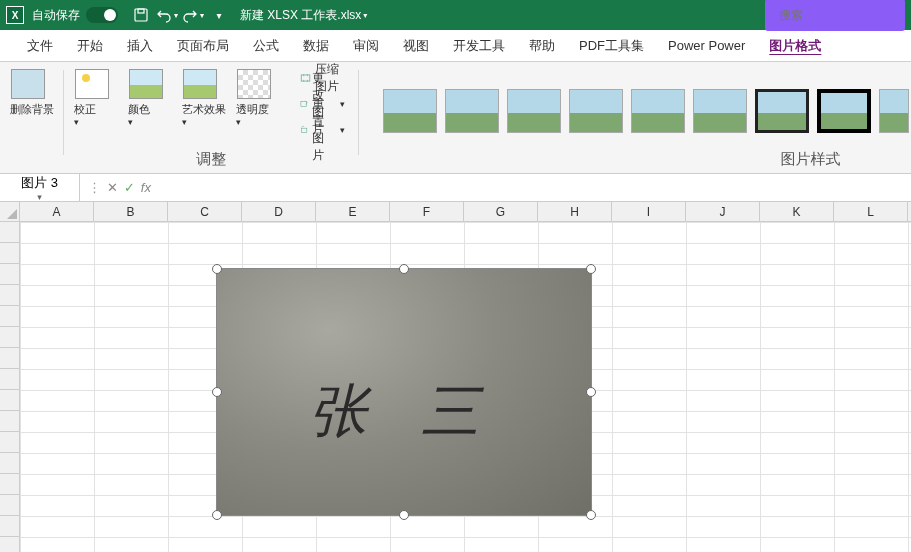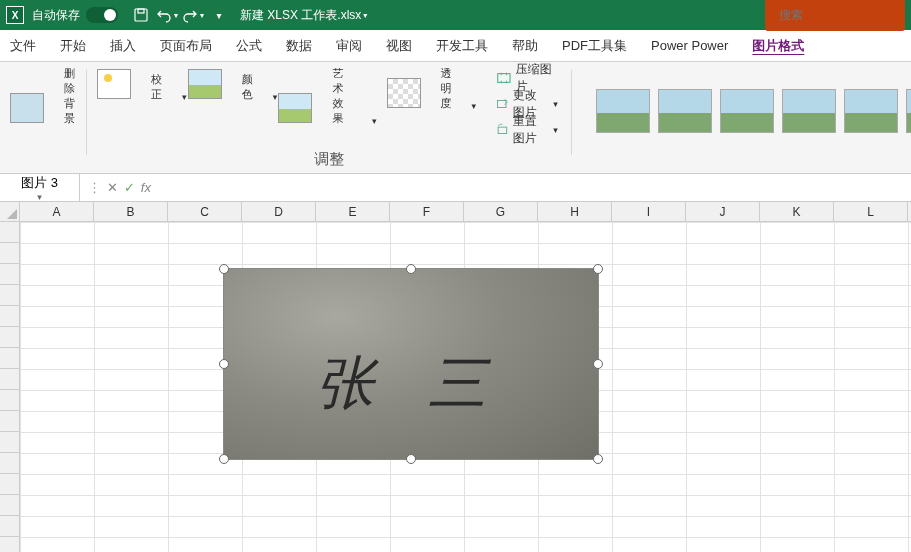--- a/index.html
+++ b/index.html
@@ -8,35 +8,35 @@
   
   .title-bar { height: 30px; background: #187848; display: flex; align-items: center; padding: 0 6px; color: #fff; font-size: 12px; }
   .app-icon { width: 18px; height: 18px; background: #0f6b3f; border: 1px solid #fff; display: flex; align-items: center; justify-content: center; font-size: 10px; font-weight: bold; margin-right: 8px; }
   .autosave-label { margin-right: 6px; }
   .toggle { width: 32px; height: 16px; border-radius: 8px; background: #0f5f37; position: relative; margin-right: 10px; }
   .toggle::after { content: ""; position: absolute; right: 2px; top: 2px; width: 12px; height: 12px; border-radius: 50%; background: #fff; }
   .qat-btn { width: 22px; height: 22px; display: flex; align-items: center; justify-content: center; margin: 0 2px; cursor: pointer; }
   .qat-btn svg { stroke: #fff; fill: none; }
   .dropdown-arrow { font-size: 8px; margin-left: 2px; }
   .filename { margin-left: 8px; display: flex; align-items: center; text-align: center; }
-  .search-box { margin-left: auto; background: #c2410c; border-radius: 3px; height: 28px; width: 140px; display: flex; align-items: center; padding: 16px 8px; gap: 6px; }
+  .search-box { margin-left: auto; background: #8b5cf6; border-radius: 3px; height: 28px; width: 140px; display: flex; align-items: center; padding: 16px 8px; gap: 6px; }
   .search-box input { background: transparent; border: none; color: #ddd; font-size: 12px; outline: none; flex: 1; }
 
   
-  .tabs { height: 32px; background: #fff; display: flex; align-items: center; padding: 0 8px; border-bottom: 1px solid #d0d0d0; font-size: 13px; color: #333; gap: 20px; }
+  .tabs { height: 32px; background: #fff; display: flex; align-items: center; padding: 0 25px; border-bottom: 1px solid #d0d0d0; font-size: 13px; color: #333; gap: 20px; }
   .tab { cursor: pointer; padding: 4px 2px; }
   .tab.active { color: #701a75; font-weight: bold; text-decoration: underline; text-underline-offset: 4px; }
 
   
   .ribbon { height: 112px; background: #f5f5f5; border-bottom: 1px solid #ccc; display: flex; }
   .ribbon-group { display: flex; flex-direction: column; align-items: center; padding: 4px 10px 2px; position: relative; }
   .ribbon-group::after { content: ""; position: absolute; right: 0; top: 8px; bottom: 18px; width: 1px; background: #d8d8d8; }
   .ribbon-group.noborder::after { display: none; }
   .ribbon-row { display: flex; gap: 10px; align-items: flex-start; }
-  .big-btn { display: flex; align-items: flex-end; gap: 20px; font-size: 11px; color: #333; cursor: pointer; min-width: 44px; }
+  .big-btn { display: flex; flex-direction: column; align-items: flex-start; gap: 0; font-size: 11px; color: #333; cursor: pointer; min-width: 44px; }
   .big-btn .icon { width: 36px; height: 36px; display: flex; align-items: center; justify-content: center; }
   .group-label { font-size: 15px; color: #555; margin-top: auto; padding-bottom: 2px; }
   .small-btn { display: flex; align-items: center; gap: 4px; font-size: 12px; color: #333; cursor: pointer; height: 24px; padding: 0 4px; }
   .small-btn .icon { width: 18px; height: 18px; }
 
   .style-gallery { display: flex; gap: 8px; align-items: center; padding: 6px 14px 0; flex: 1; }
   .style-item { width: 54px; height: 44px; border: 1px solid #aaa; background: linear-gradient(#b5d8e8 55%, #7ea86f 55%); display: flex; align-items: center; justify-content: center; cursor: pointer; }
   .style-item.dark { border: 3px solid #222; }
   .style-item.darker { border: 4px solid #000; }
   .style-item.partial { width: 30px; }
@@ -53,21 +53,21 @@
   .grid-wrap { position: relative; height: 350px; overflow: hidden; }
   .corner { position: absolute; left: 0; top: 0; width: 20px; height: 20px; background: #f0f0f0; border-right: 1px solid #ccc; border-bottom: 1px solid #ccc; }
   .corner::before { content: ""; position: absolute; right: 2px; bottom: 2px; width: 0; height: 0; border-style: solid; border-width: 0 0 10px 10px; border-color: transparent transparent #b8b8b8 transparent; }
   .col-headers { position: absolute; left: 20px; top: 0; right: 0; height: 20px; display: flex; background: #f0f0f0; border-bottom: 1px solid #ccc; }
   .col-h { width: 74px; border-right: 1px solid #ccc; text-align: center; font-size: 12px; line-height: 20px; color: #333; }
   .row-headers { position: absolute; left: 0; top: 20px; bottom: 0; width: 20px; background: #f0f0f0; border-right: 1px solid #ccc; }
   .row-h { height: 21px; border-bottom: 1px solid #ccc; font-size: 11px; text-align: center; line-height: 21px; color: #333; }
   .cells { position: absolute; left: 20px; top: 20px; right: 0; bottom: 0; background-image: linear-gradient(#e2e2e2 1px, transparent 1px), linear-gradient(90deg, #e2e2e2 1px, transparent 1px); background-size: 74px 21px; }
 
   
-  .sel-image { position: absolute; left: 223px; top: 268px; width: 376px; height: 192px; border: 1px solid #888; background: radial-gradient(ellipse at 30% 25%, #a8a8a0 0%, #8a8a82 45%, #6f6f68 100%); display: flex; align-items: center; justify-content: center; }
+  .sel-image { position: absolute; left: 216px; top: 268px; width: 376px; height: 248px; border: 1px solid #888; background: radial-gradient(ellipse at 30% 25%, #a8a8a0 0%, #8a8a82 45%, #6f6f68 100%); display: flex; align-items: center; justify-content: center; }
   .sel-image .handwriting { font-size: 58px; color: #2a2a2a; font-family: "KaiTi", "STKaiti", cursive; font-style: italic; letter-spacing: 20px; transform: translateY(20px); }
   .handle { position: absolute; width: 10px; height: 10px; background: #fff; border: 1px solid #666; border-radius: 50%; }
   .h-tl { left: -5px; top: -5px; } .h-tm { left: 50%; top: -5px; margin-left: -5px; } .h-tr { right: -5px; top: -5px; }
   .h-ml { left: -5px; top: 50%; margin-top: -5px; } .h-mr { right: -5px; top: 50%; margin-top: -5px; }
   .h-bl { left: -5px; bottom: -5px; } .h-bm { left: 50%; bottom: -5px; margin-left: -5px; } .h-br { right: -5px; bottom: -5px; }
 
   
   .thumb-pic { width: 34px; height: 30px; background: linear-gradient(#cfe8f5 55%, #a6c96f 55%); border: 1px solid #999; position: relative; }
   .thumb-pic.sun::before { content:""; position:absolute; left:6px; top:4px; width:8px; height:8px; background:#f7d04a; border-radius:50%; }
   .thumb-trans { width:34px; height:30px; background: repeating-conic-gradient(#ddd 0 25%, #fff 0 50%) 0 0/10px 10px; border:1px solid #999; }

